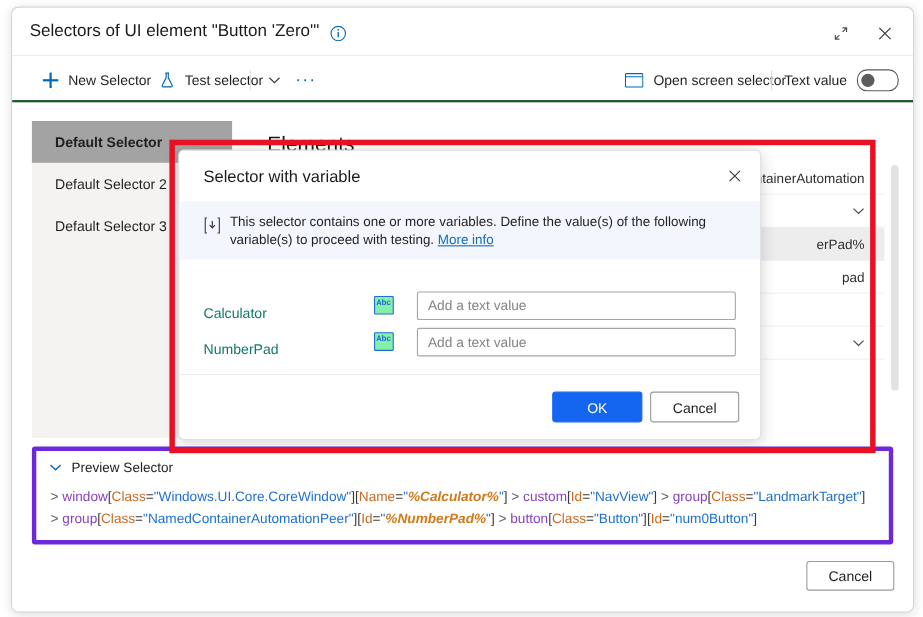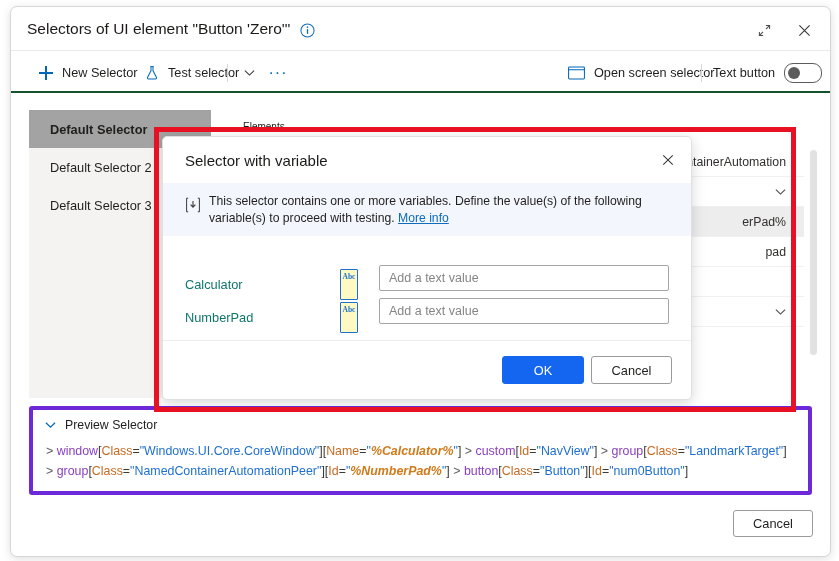--- a/index.html
+++ b/index.html
@@ -121,21 +121,21 @@
   }
   .side-item.selected { background: #a3a3a3; font-weight: bold; }
 
   
   .elements-panel {
     position: absolute; left: 200px; top: 103px;
     right: 10px; height: 288px;
   }
   .elements-title {
     position: absolute; left: 32px; top: 11px;
-    font-size: 10px; color: #1b1a19;
+    font-size: 19px; color: #1b1a19;
   }
   .el-rows {
     position: absolute; left: 14px; top: 37px; right: 16px; bottom: 0;
   }
   .el-row {
     height: 30px;
     border-bottom: 1px solid #f0f0f0;
     display: flex; align-items: center;
     font-size: 12.3px;
     color: #32302f;
@@ -255,27 +255,27 @@
     height: 26px;
   }
   .var-row-1 { top: 128px; }
   .var-row-2 { top: 161px; }
   .var-label {
     position: absolute; left: 0; top: 12px;
     font-size: 12.8px; color: #0f766e;
   }
   .abc-icon {
     position: absolute; left: 155px; top: 4px;
-    width: 18px; height: 31px;
+    width: 18px; height: 17px;
     border: 1px solid #1f6fd0;
     border-radius: 1px;
-    background: #fef9c3;
+    background: #86efac;
     font-size: 7.5px; line-height: 13px; text-align: center;
     color: #1f6fd0; font-weight: bold;
-    font-family: Liberation Serif, serif;
+    font-family: Liberation Mono, monospace;
     box-sizing: border-box;
   }
   .var-input {
     position: absolute; left: 182px; right: 0; top: 0;
     height: 26px;
     border: 1px solid #a5a5a5;
     border-radius: 2px;
     background: #ffffff;
     font-size: 12.5px;
     color: #201f1e;
@@ -364,21 +364,21 @@
       <span class="screen-icon">
         <svg width="17" height="14" viewBox="0 0 18 14">
           <rect x="0.6" y="0.6" width="16.8" height="12.8" rx="1" fill="none" stroke="#0067b8" stroke-width="1.1"></rect>
           <path d="M0.6 3.6h16.8" stroke="#0067b8" stroke-width="1.1"></path>
         </svg>
       </span>
       <span>Open screen selector</span>
     </div>
     <div class="tb-sep sep-2"></div>
     <div class="tb-item tb-texted">
-      <span>Text button</span>
+      <span>Text value</span>
       <span class="toggle">
         <span class="knob"></span>
       </span>
     </div>
   </div>
 
   <div class="sidebar">
     <div class="side-item selected">
       <span>Default Selector</span>
     </div>

